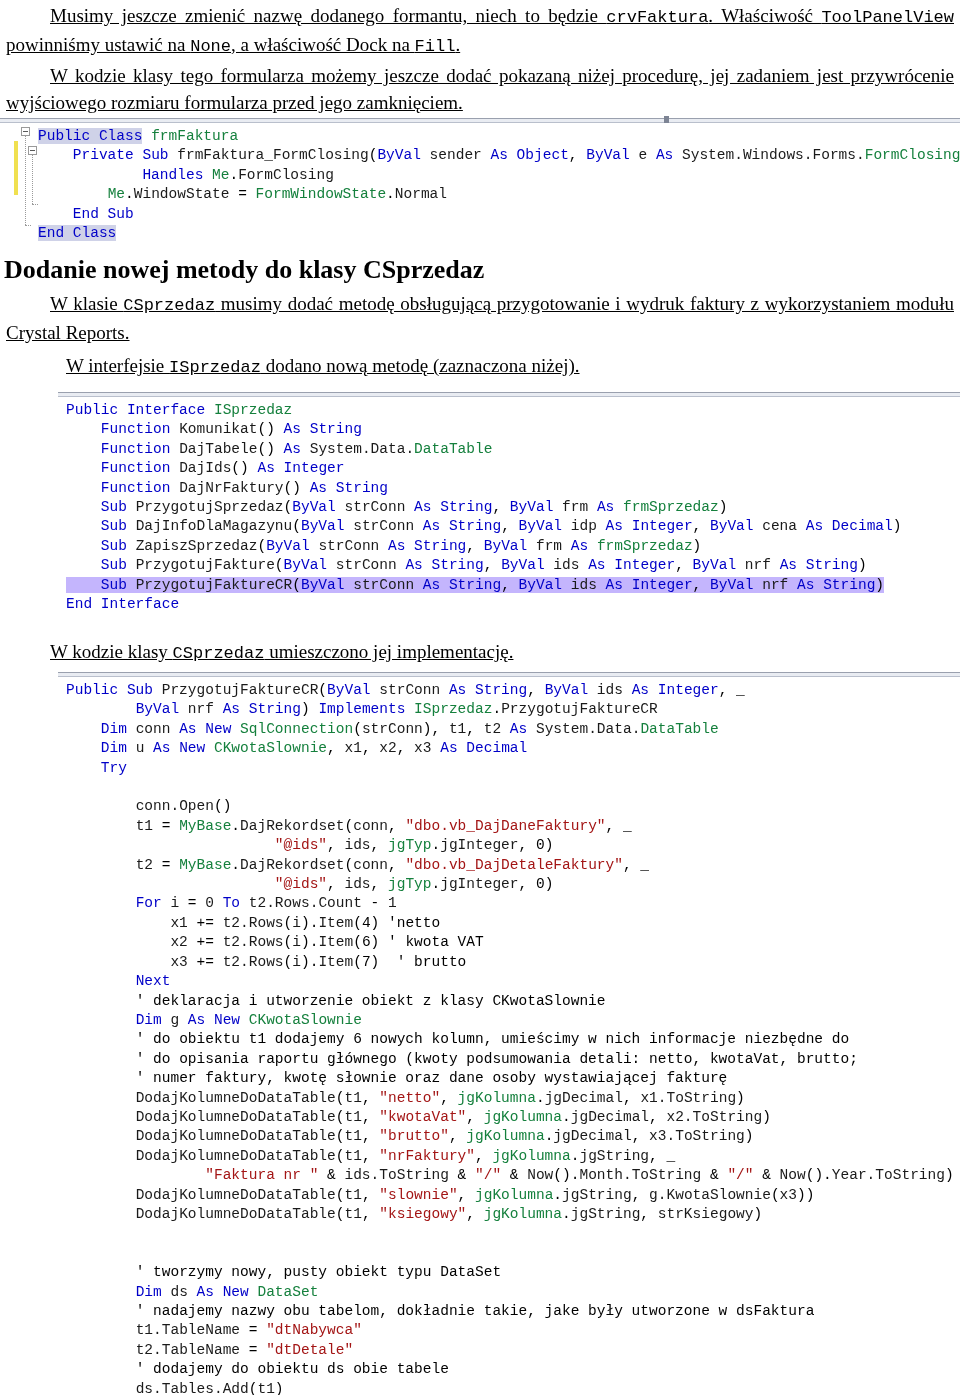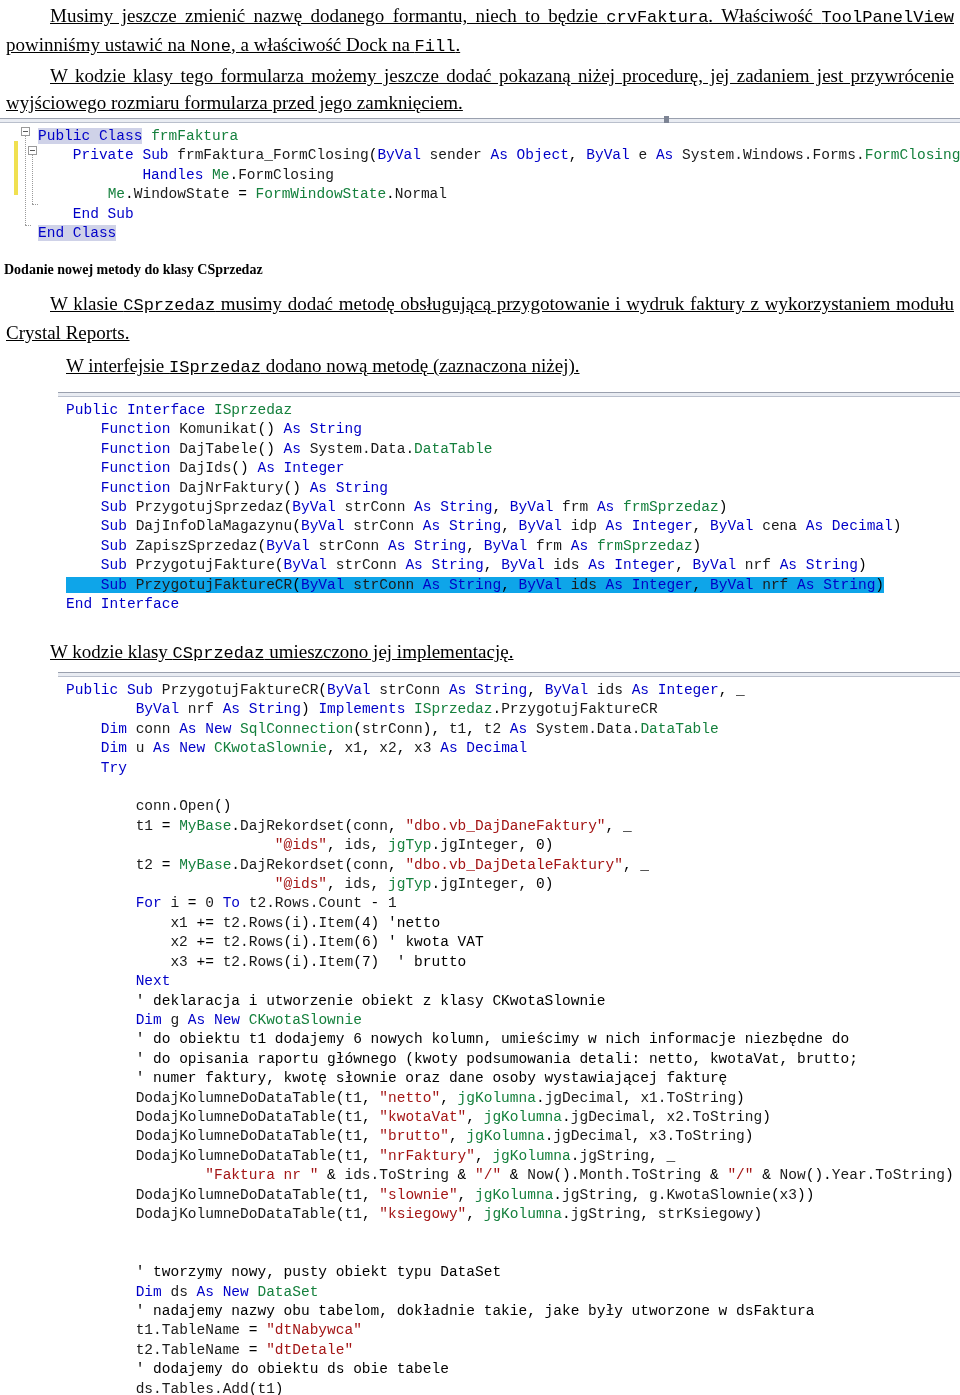--- a/index.html
+++ b/index.html
@@ -29,21 +29,21 @@
     padding: 0;
   }
   .indent { text-indent: 44px; text-decoration: underline; }
   .mono-inline {
     font-family: "Liberation Mono", "DejaVu Sans Mono", monospace;
     font-size: 17px;
     letter-spacing: 0px;
   }
   .heading {
     font-family: "Liberation Serif", "DejaVu Serif", serif;
-    font-size: 14px;
+    font-size: 26px;
     font-weight: bold;
     margin: 0;
     line-height: 24px;
   }
 
   
   .block { position: absolute; }
 
   #p-top   { left: 6px;  top: 2px;   width: 948px; }
   #p-two   { left: 6px;  top: 62px;  width: 948px; }
@@ -114,21 +114,21 @@
     width: 6px;
   }
 
   
   .kw   { color: #0000c8; }           
   .typ  { color: #15803d; }           
   .str  { color: #a31515; }           
   .com  { color: #000000; }           
   .pln  { color: #1a1a1a; }           
   .hl   { background: #cfd2e8; }      
-  .sel  { background: #0ea5e9; }      
+  .sel  { background: #c4b5fd; }      
 
   .splitter-tick {
     position: absolute;
     left: 664px;
     top: -2px;
     width: 5px;
     height: 7px;
     background: #7d8494;
   }
 </style>

